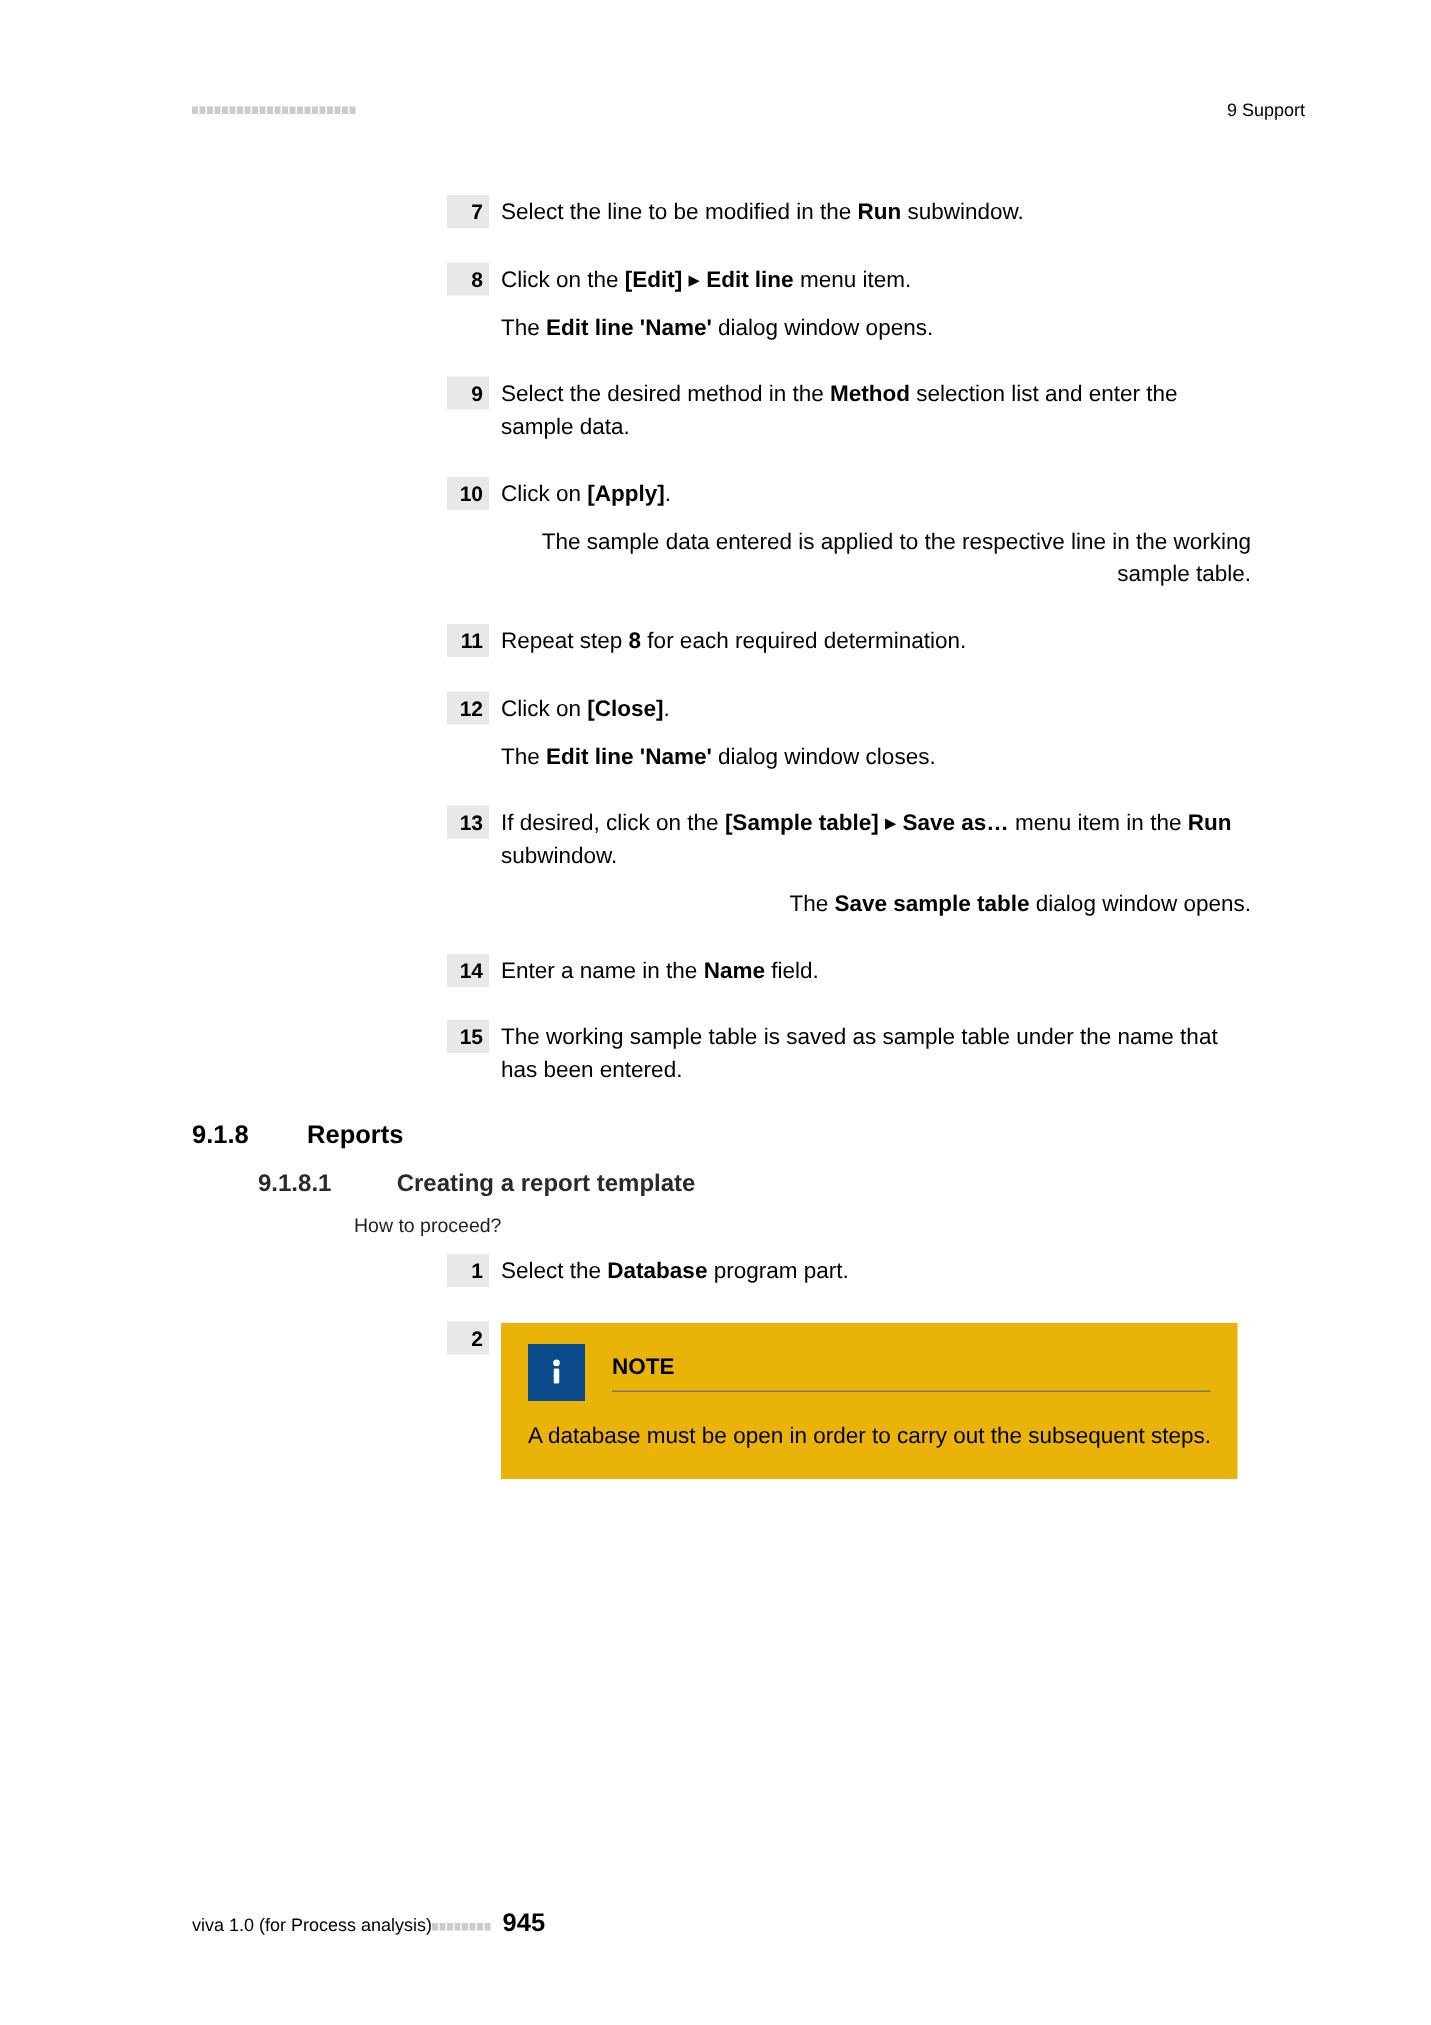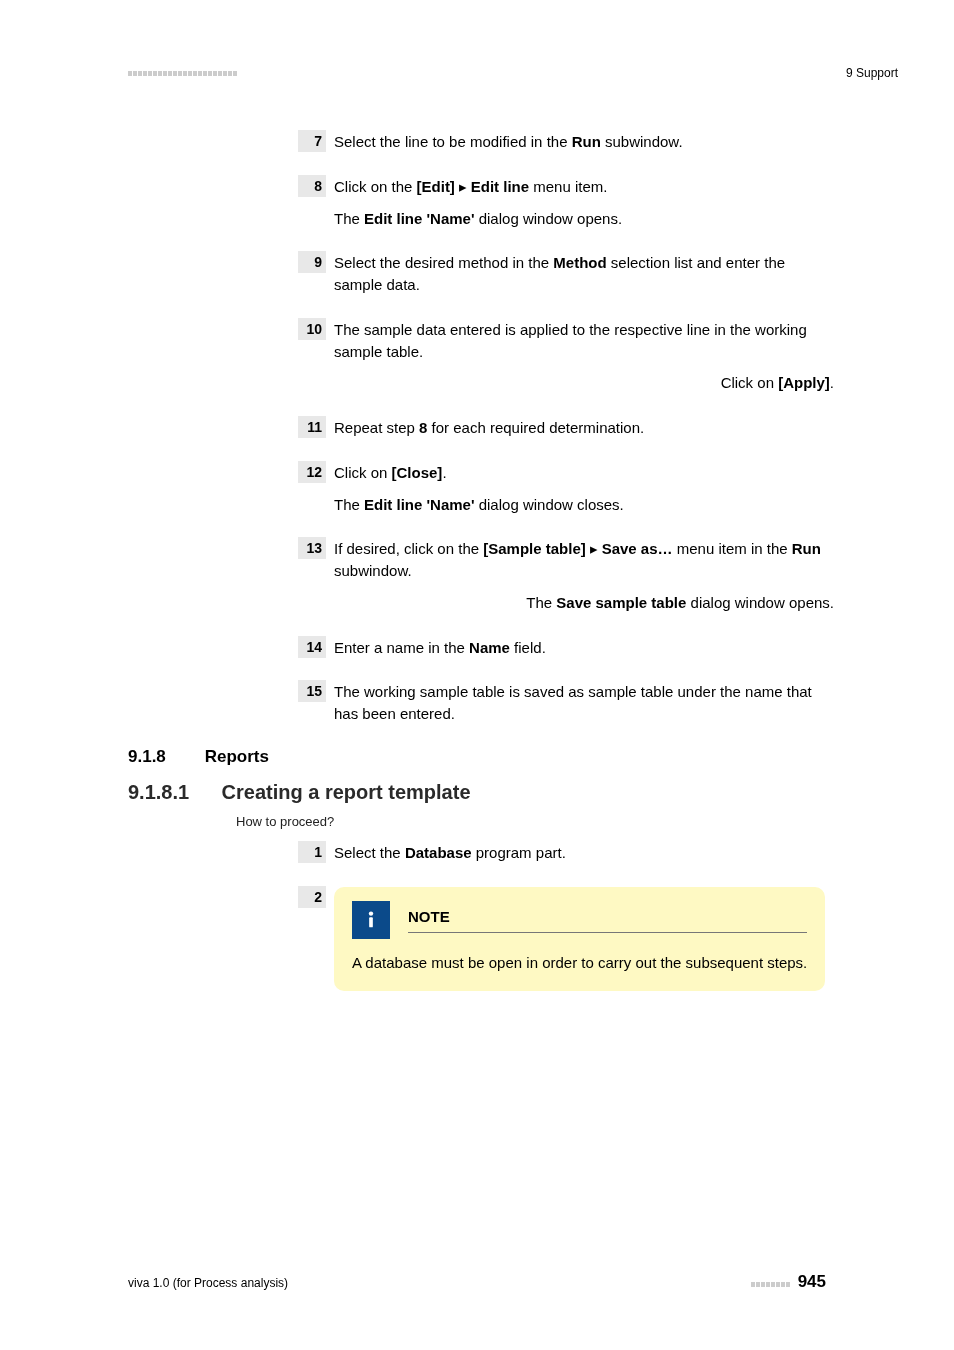--- a/index.html
+++ b/index.html
@@ -1,40 +1,40 @@
 <!DOCTYPE html>
 <html><head>
 <meta charset="utf-8">
 <style>
   * { box-sizing: border-box; margin: 0; padding: 0; }
   html, body { width: 954px; height: 1350px; background: #fff; font-family: Arial, Helvetica, sans-serif; color: #000; }
-  .page { position: relative; width: 954px; height: 1350px; padding: 66px 56px 0 128px; }
+  .page { position: relative; width: 954px; height: 1350px; padding: 66px 84px 0 128px; }
   .header { display: flex; justify-content: space-between; align-items: center; margin-bottom: 50px; }
   .header-dashes { display: flex; gap: 0; }
   .header-dashes .d { width: 4px; height: 5px; background: #ccc; margin-right: 1px; }
   .header-right { font-size: 12px; color: #000; }
   .step { display: flex; margin-bottom: 22px; margin-left: 170px; }
   .step-num { width: 28px; min-width: 28px; height: 22px; background: #e8e8e8; font-weight: bold; font-size: 14px; display: flex; align-items: center; justify-content: flex-end; padding-right: 4px; margin-right: 8px; }
   .step-body { font-size: 15px; line-height: 1.45; max-width: 500px; padding-top: 1px; }
   .step-body p + p { margin-top: 10px; text-align: right; }
   .bold { font-weight: bold; }
   .sec-head { margin-top: 16px; margin-bottom: 10px; }
   .sec-918 { font-weight: bold; font-size: 17px; }
   .sec-918 .num { display:inline-block; width: 72px; }
-  .sec-9181 { font-weight: bold; font-size: 20px; color: #2a2a2a; margin-top: 14px; margin-bottom: 8px; }
+  .sec-9181 { font-weight: bold; font-size: 16px; color: #2a2a2a; margin-top: 14px; margin-bottom: 8px; margin-left: 44px; }
   .sec-9181 .num { display:inline-block; width: 88px; }
   .how { font-size: 13px; margin-left: 108px; margin-bottom: 12px; color: #222; }
-  .note-box { background: #fef9c3; padding: 14px 18px 18px 18px; border-radius: 10px; }
+  .note-box { background: #eab308; padding: 14px 18px 18px 18px; }
   .note-head { display: flex; align-items: center; border-bottom: 1px solid transparent; margin-bottom: 12px; }
   .note-icon { width: 38px; height: 38px; background: #0b4a8a; display:flex; align-items:center; justify-content:center; margin-right: 18px; }
   .note-icon svg { width: 22px; height: 22px; fill: #fff; }
   .note-title-wrap { flex: 1; }
   .note-title { font-weight: bold; font-size: 15px; padding-bottom: 4px; border-bottom: 1px solid #777; }
   .note-body { font-size: 15px; line-height: 1.45; }
-  .footer { position: absolute; left: 128px; right: 128px; bottom: 58px; display:flex; justify-content: space-between; align-items: baseline; font-size: 12px; }
+  .footer { position: absolute; left: 128px; right: 140px; bottom: 58px; display:flex; align-items: baseline; font-size: 12px; }
   .footer-dashes { display:flex; align-items: center; gap: 1px; }
   .footer-dashes .d { width: 4px; height: 5px; background: #ccc; }
   .footer-right { display:flex; align-items: baseline; gap: 8px; }
   .page-num { font-weight: bold; font-size: 17px; }
 </style>
 </head>
 <body>
 
 <div class="page">
 
@@ -82,22 +82,22 @@
       </div>
       <div class="step">
         <div class="step-num">9</div>
         <div class="step-body">
           <p>Select the desired method in the <span class="bold">Method</span> selection list and enter the sample data.</p>
         </div>
       </div>
       <div class="step">
         <div class="step-num">10</div>
         <div class="step-body">
+          <p>Click on <span class="bold">[Apply]</span>.</p>
           <p>The sample data entered is applied to the respective line in the working sample table.</p>
-          <p>Click on <span class="bold">[Apply]</span>.</p>
         </div>
       </div>
       <div class="step">
         <div class="step-num">11</div>
         <div class="step-body">
           <p>Repeat step <span class="bold">8</span> for each required determination.</p>
         </div>
       </div>
       <div class="step">
         <div class="step-num">12</div>

